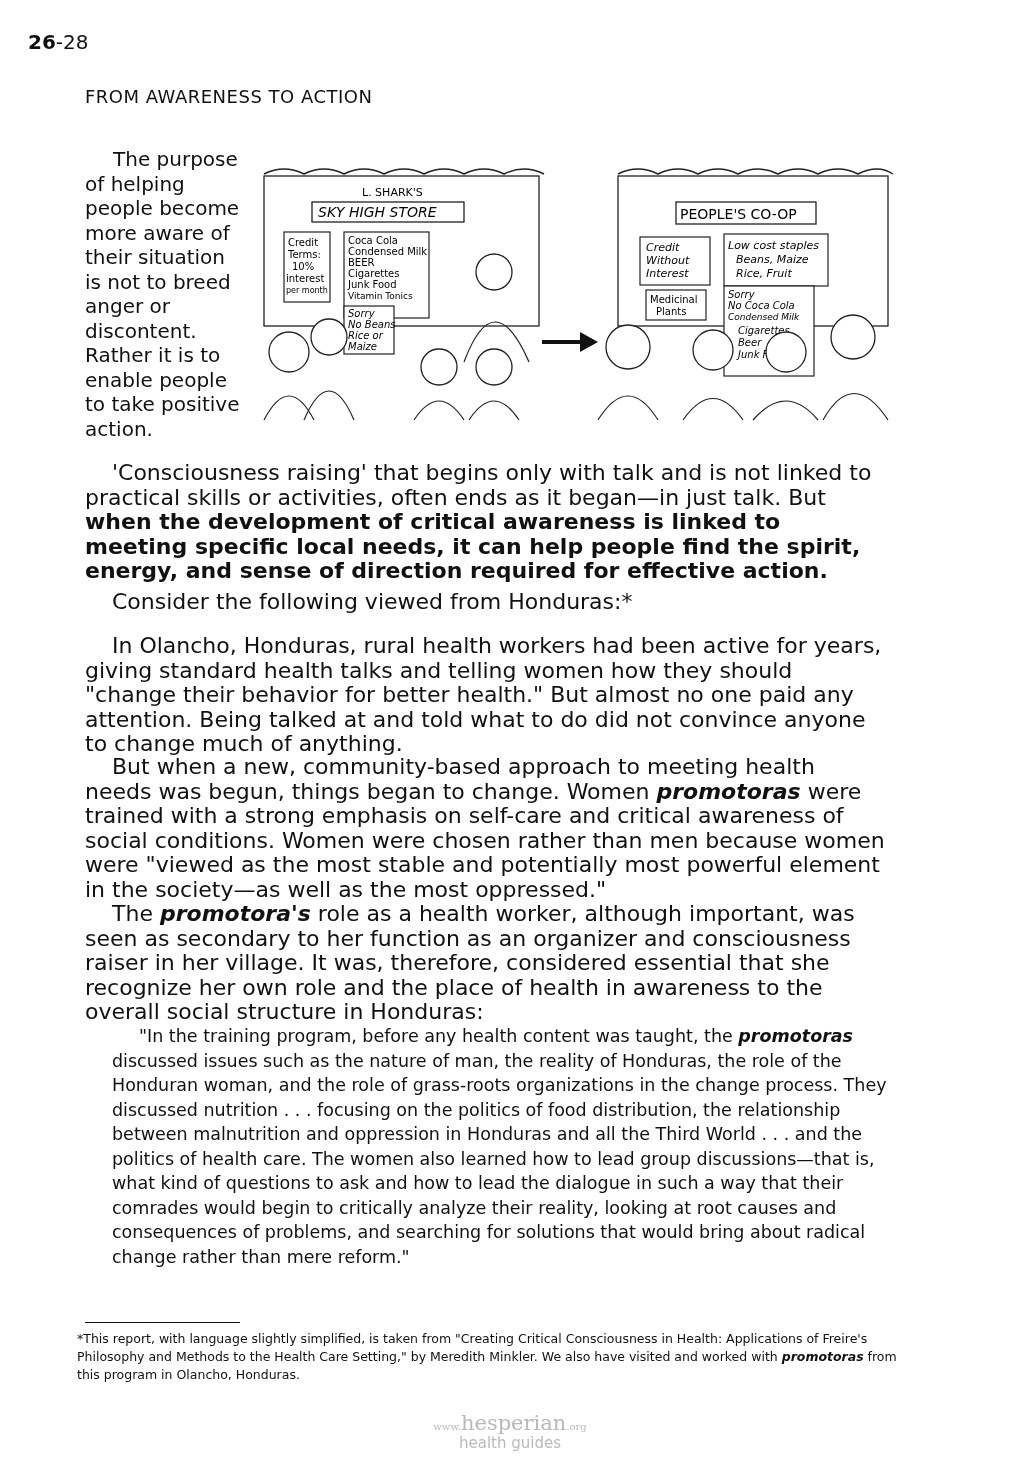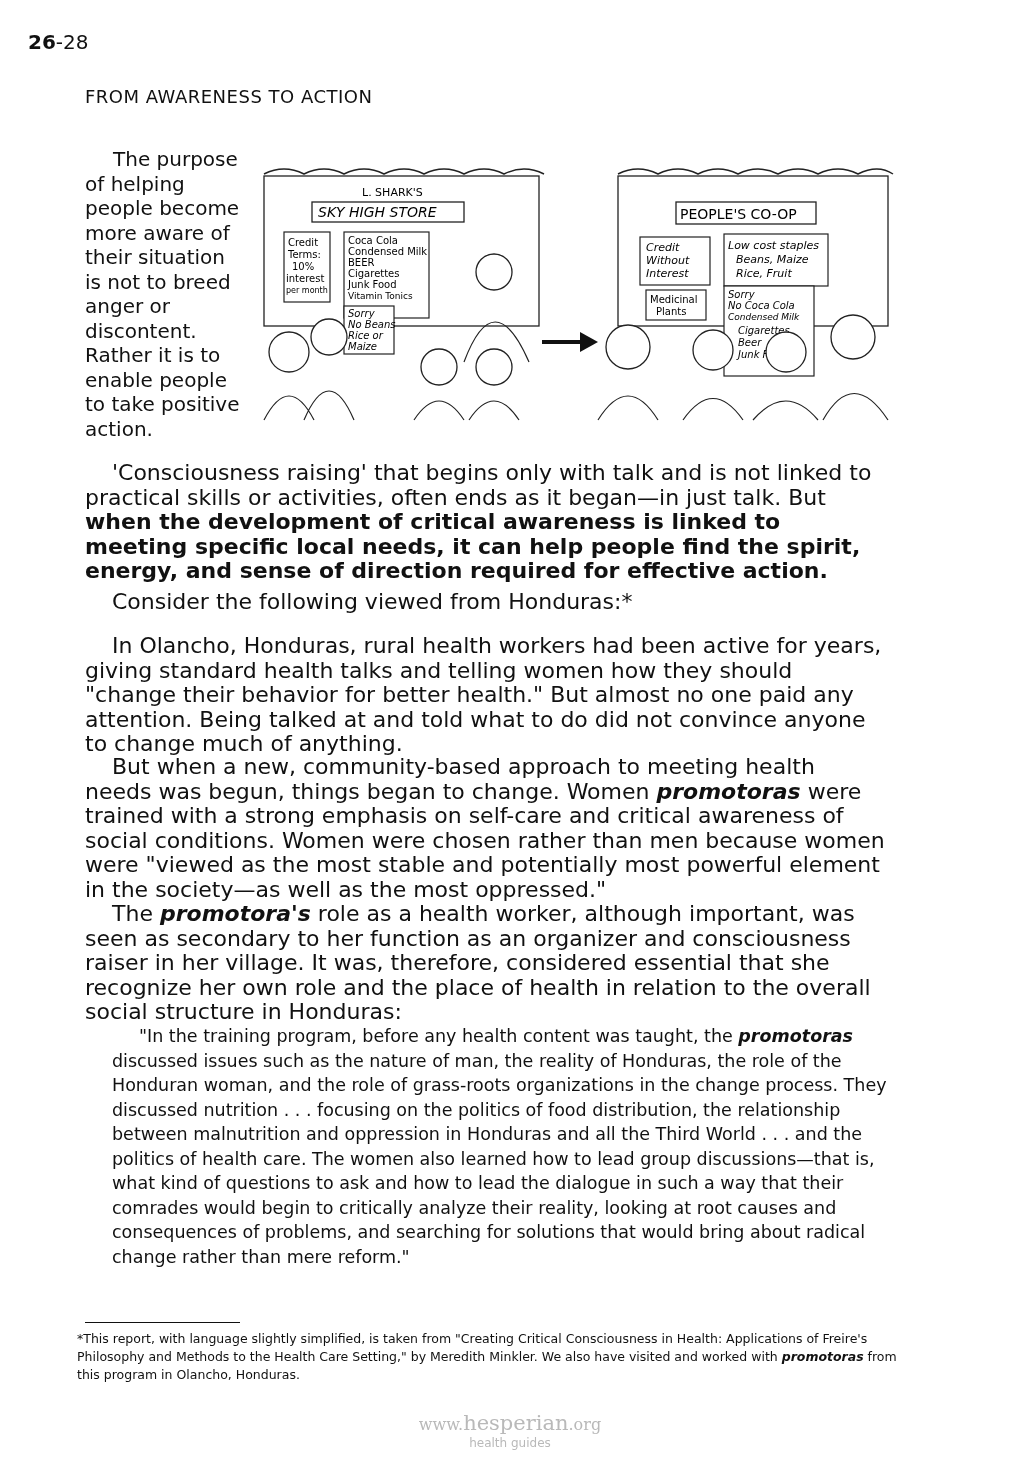--- a/index.html
+++ b/index.html
@@ -17,22 +17,22 @@
   .illus-right { left: 588px; width: 310px; height: 260px; }
   .arrow { position: absolute; left: 540px; top: 330px; width: 60px; height: 24px; }
   .body { position: absolute; left: 85px; width: 800px; font-size: 22px; line-height: 24.5px; }
   .body p { margin: 0; text-indent: 27px; }
   .quote { position: absolute; left: 112px; width: 780px; font-size: 17.5px; line-height: 24.5px; }
   .quote p { margin: 0; text-indent: 27px; }
   .rule { position: absolute; left: 85px; top: 1322px; width: 155px; border-top: 1.5px solid #111; }
   .footnote { position: absolute; left: 77px; top: 1330px; width: 820px; font-size: 12.5px; line-height: 18px; }
   .watermark { position: absolute; left: 390px; top: 1408px; width: 240px; text-align: center; color: #b9b9b9; font-family: "DejaVu Serif", serif; }
   .wm-main { font-size: 21px; line-height: 30px; }
-  .wm-small { font-size: 16px; }
-  .wm-sub { font-family: "DejaVu Sans", sans-serif; font-size: 12px; line-height: 14px; margin-top: -2px; }
+  .wm-small { font-size: 10px; }
+  .wm-sub { font-family: "DejaVu Sans", sans-serif; font-size: 15px; line-height: 14px; margin-top: -2px; }
   svg text { font-family: "DejaVu Sans", sans-serif; }
 </style>
 </head>
 <body>
 
 <div class="page-num"><b>26</b><span>-28</span></div>
 
 <h1 class="title">FROM AWARENESS TO ACTION</h1>
 
 <div class="side-text"><span class="indent"></span><span>The purpose of helping people become more aware of their situation is not to breed anger or discontent. Rather it is to enable people to take positive action.</span></div>
@@ -129,21 +129,21 @@
 
 <div class="body" style="top:634px;">
     <p>In Olancho, Honduras, rural health workers had been active for years, giving standard health talks and telling women how they should "change their behavior for better health." But almost no one paid any attention. Being talked at and told what to do did not convince anyone to change much of anything.</p>
   </div>
 
 <div class="body" style="top:755px;">
     <p><span>But when a new, community-based approach to meeting health needs was begun, things began to change. Women </span><b><i>promotoras</i></b><span> were trained with a strong emphasis on self-care and critical awareness of social conditions. Women were chosen rather than men because women were "viewed as the most stable and potentially most powerful element in the society—as well as the most oppressed."</span></p>
   </div>
 
 <div class="body" style="top:902px;">
-    <p><span>The </span><b><i>promotora's</i></b><span> role as a health worker, although important, was seen as secondary to her function as an organizer and consciousness raiser in her village. It was, therefore, considered essential that she recognize her own role and the place of health in relation to the overall social structure in Honduras:</span></p>
+    <p><span>The </span><b><i>promotora's</i></b><span> role as a health worker, although important, was seen as secondary to her function as an organizer and consciousness raiser in her village. It was, therefore, considered essential that she recognize her own role and the place of health in awareness to the overall social structure in Honduras:</span></p>
   </div>
 
 <div class="quote" style="top:1024px;">
     <p><span>"In the training program, before any health content was taught, the </span><b><i>promotoras</i></b><span> discussed issues such as the nature of man, the reality of Honduras, the role of the Honduran woman, and the role of grass-roots organizations in the change process. They discussed nutrition . . . focusing on the politics of food distribution, the relationship between malnutrition and oppression in Honduras and all the Third World . . . and the politics of health care. The women also learned how to lead group discussions—that is, what kind of questions to ask and how to lead the dialogue in such a way that their comrades would begin to critically analyze their reality, looking at root causes and consequences of problems, and searching for solutions that would bring about radical change rather than mere reform."</span></p>
   </div>
 
 <div class="rule"></div>
 
 <div class="footnote"><span>*This report, with language slightly simplified, is taken from "Creating Critical Consciousness in Health: Applications of Freire's Philosophy and Methods to the Health Care Setting," by Meredith Minkler. We also have visited and worked with </span><b><i>promotoras</i></b><span> from this program in Olancho, Honduras.</span></div>
 

